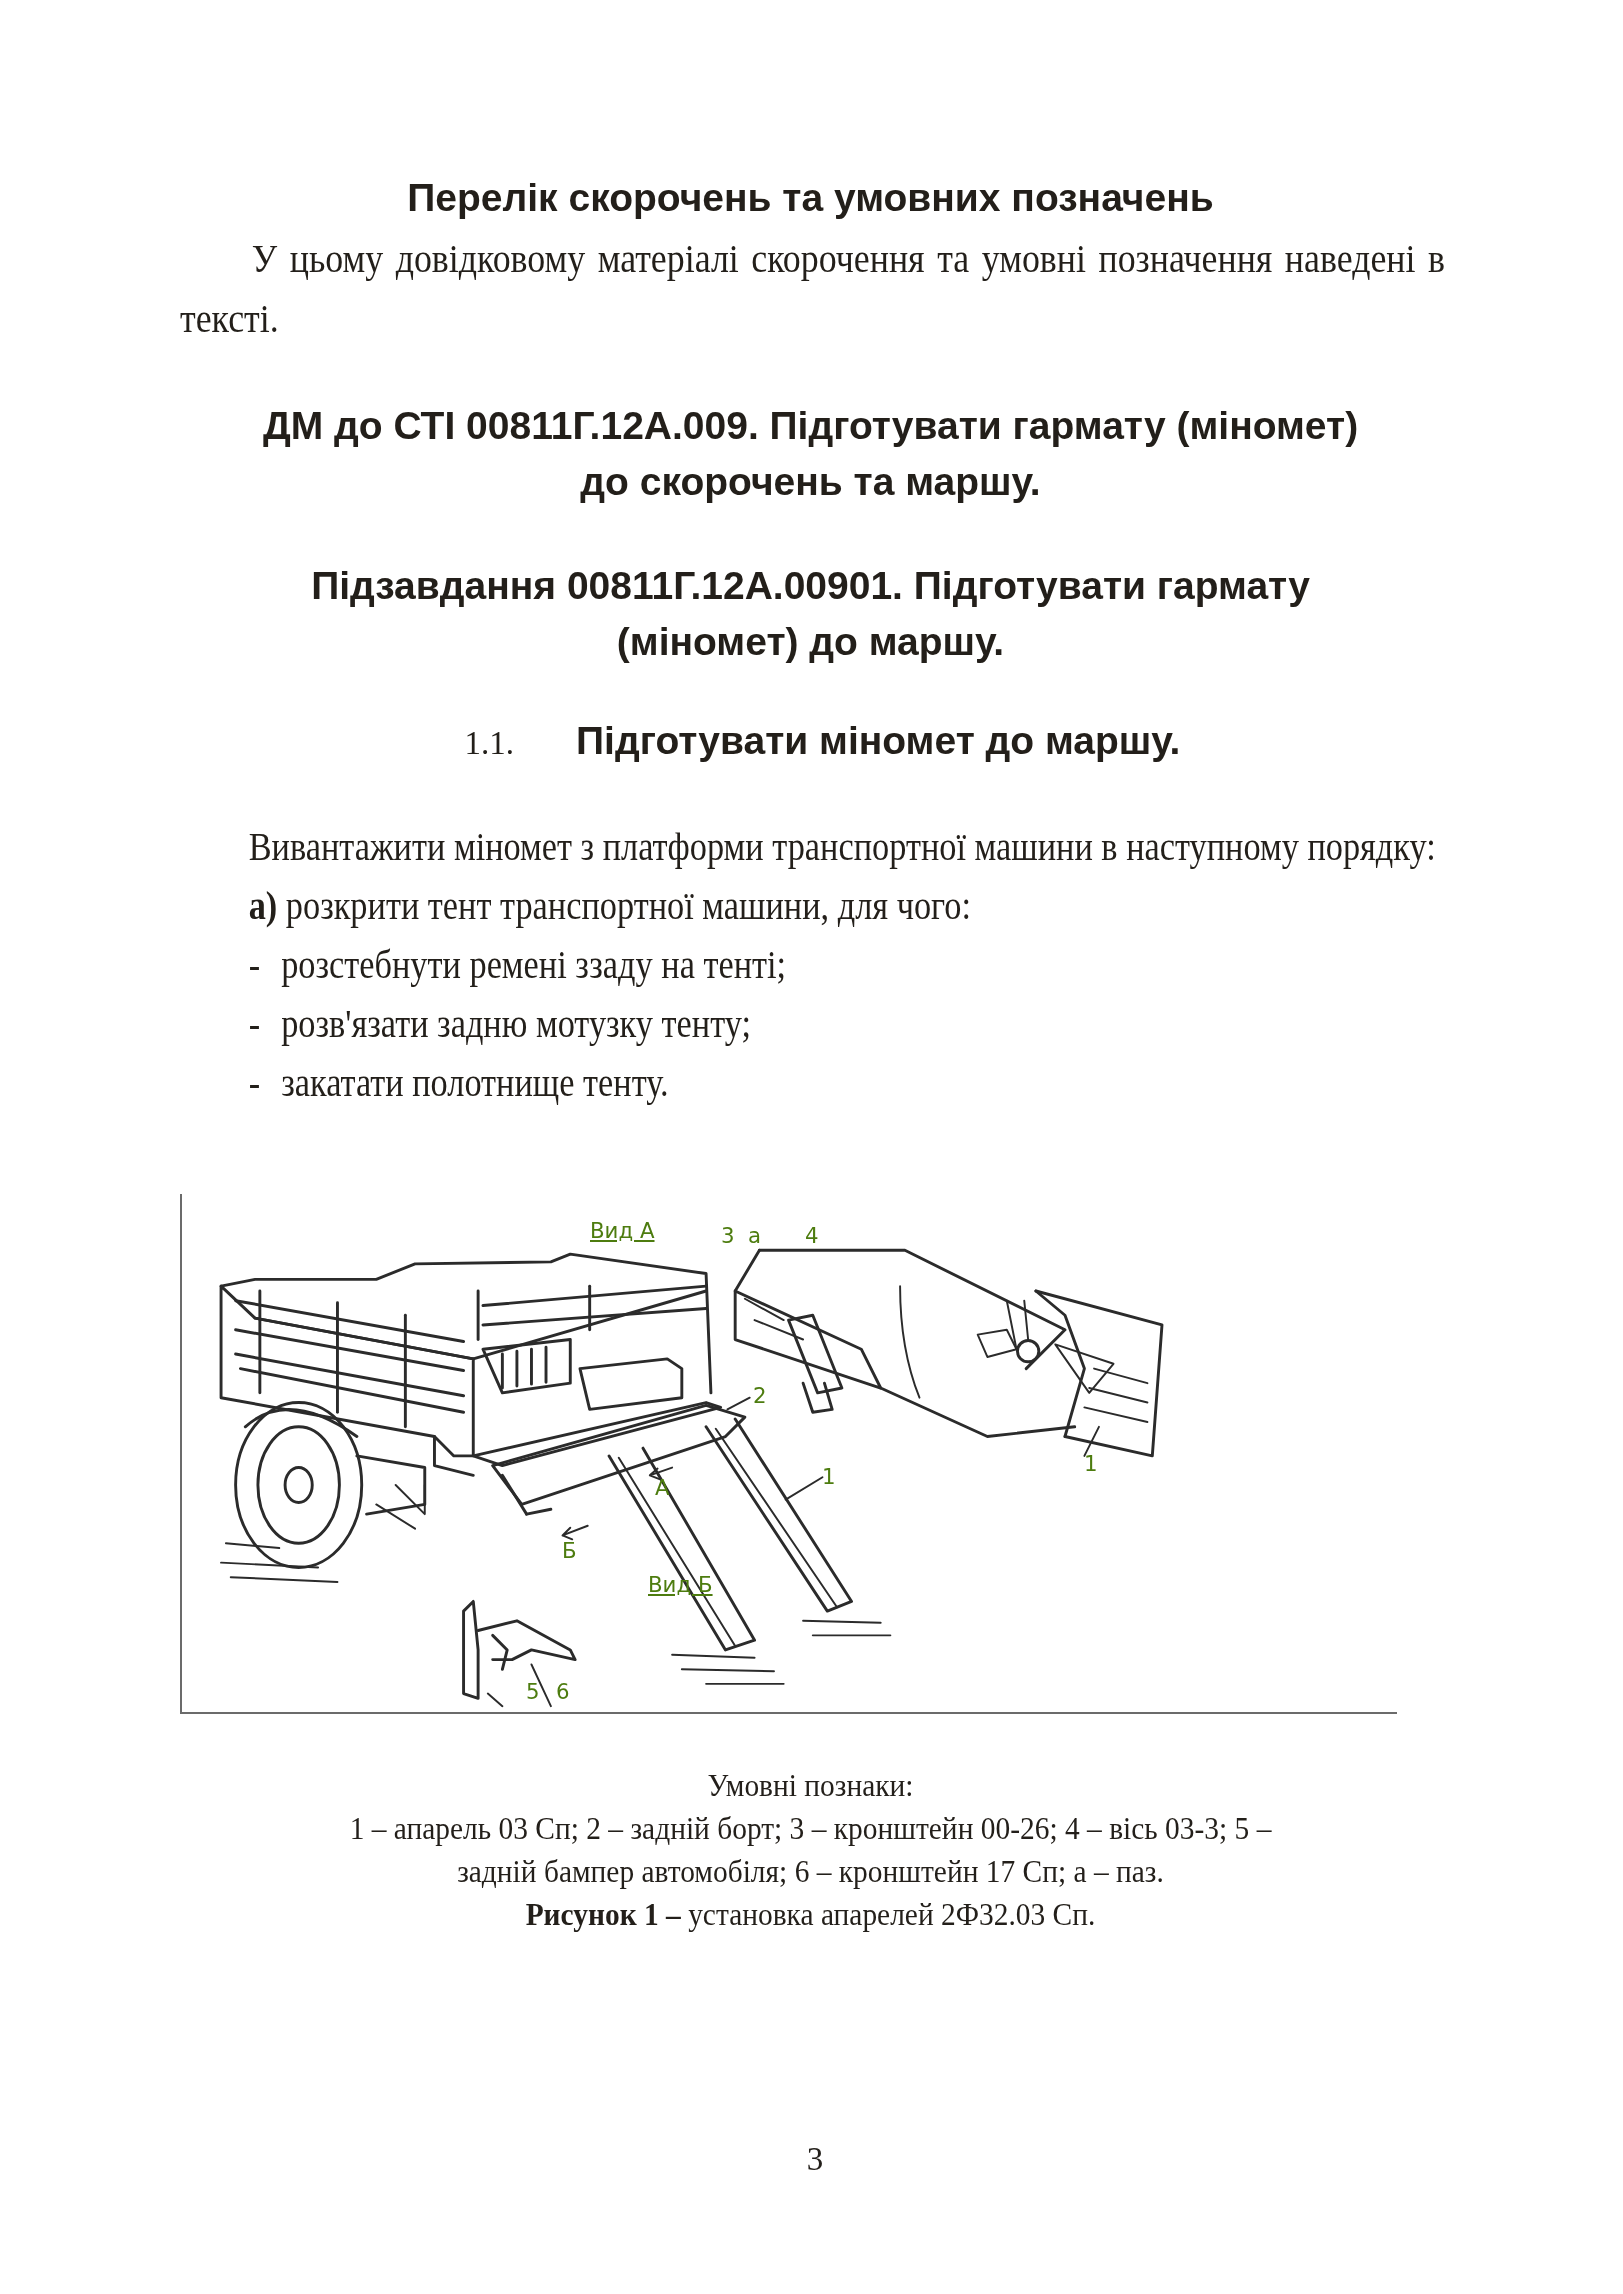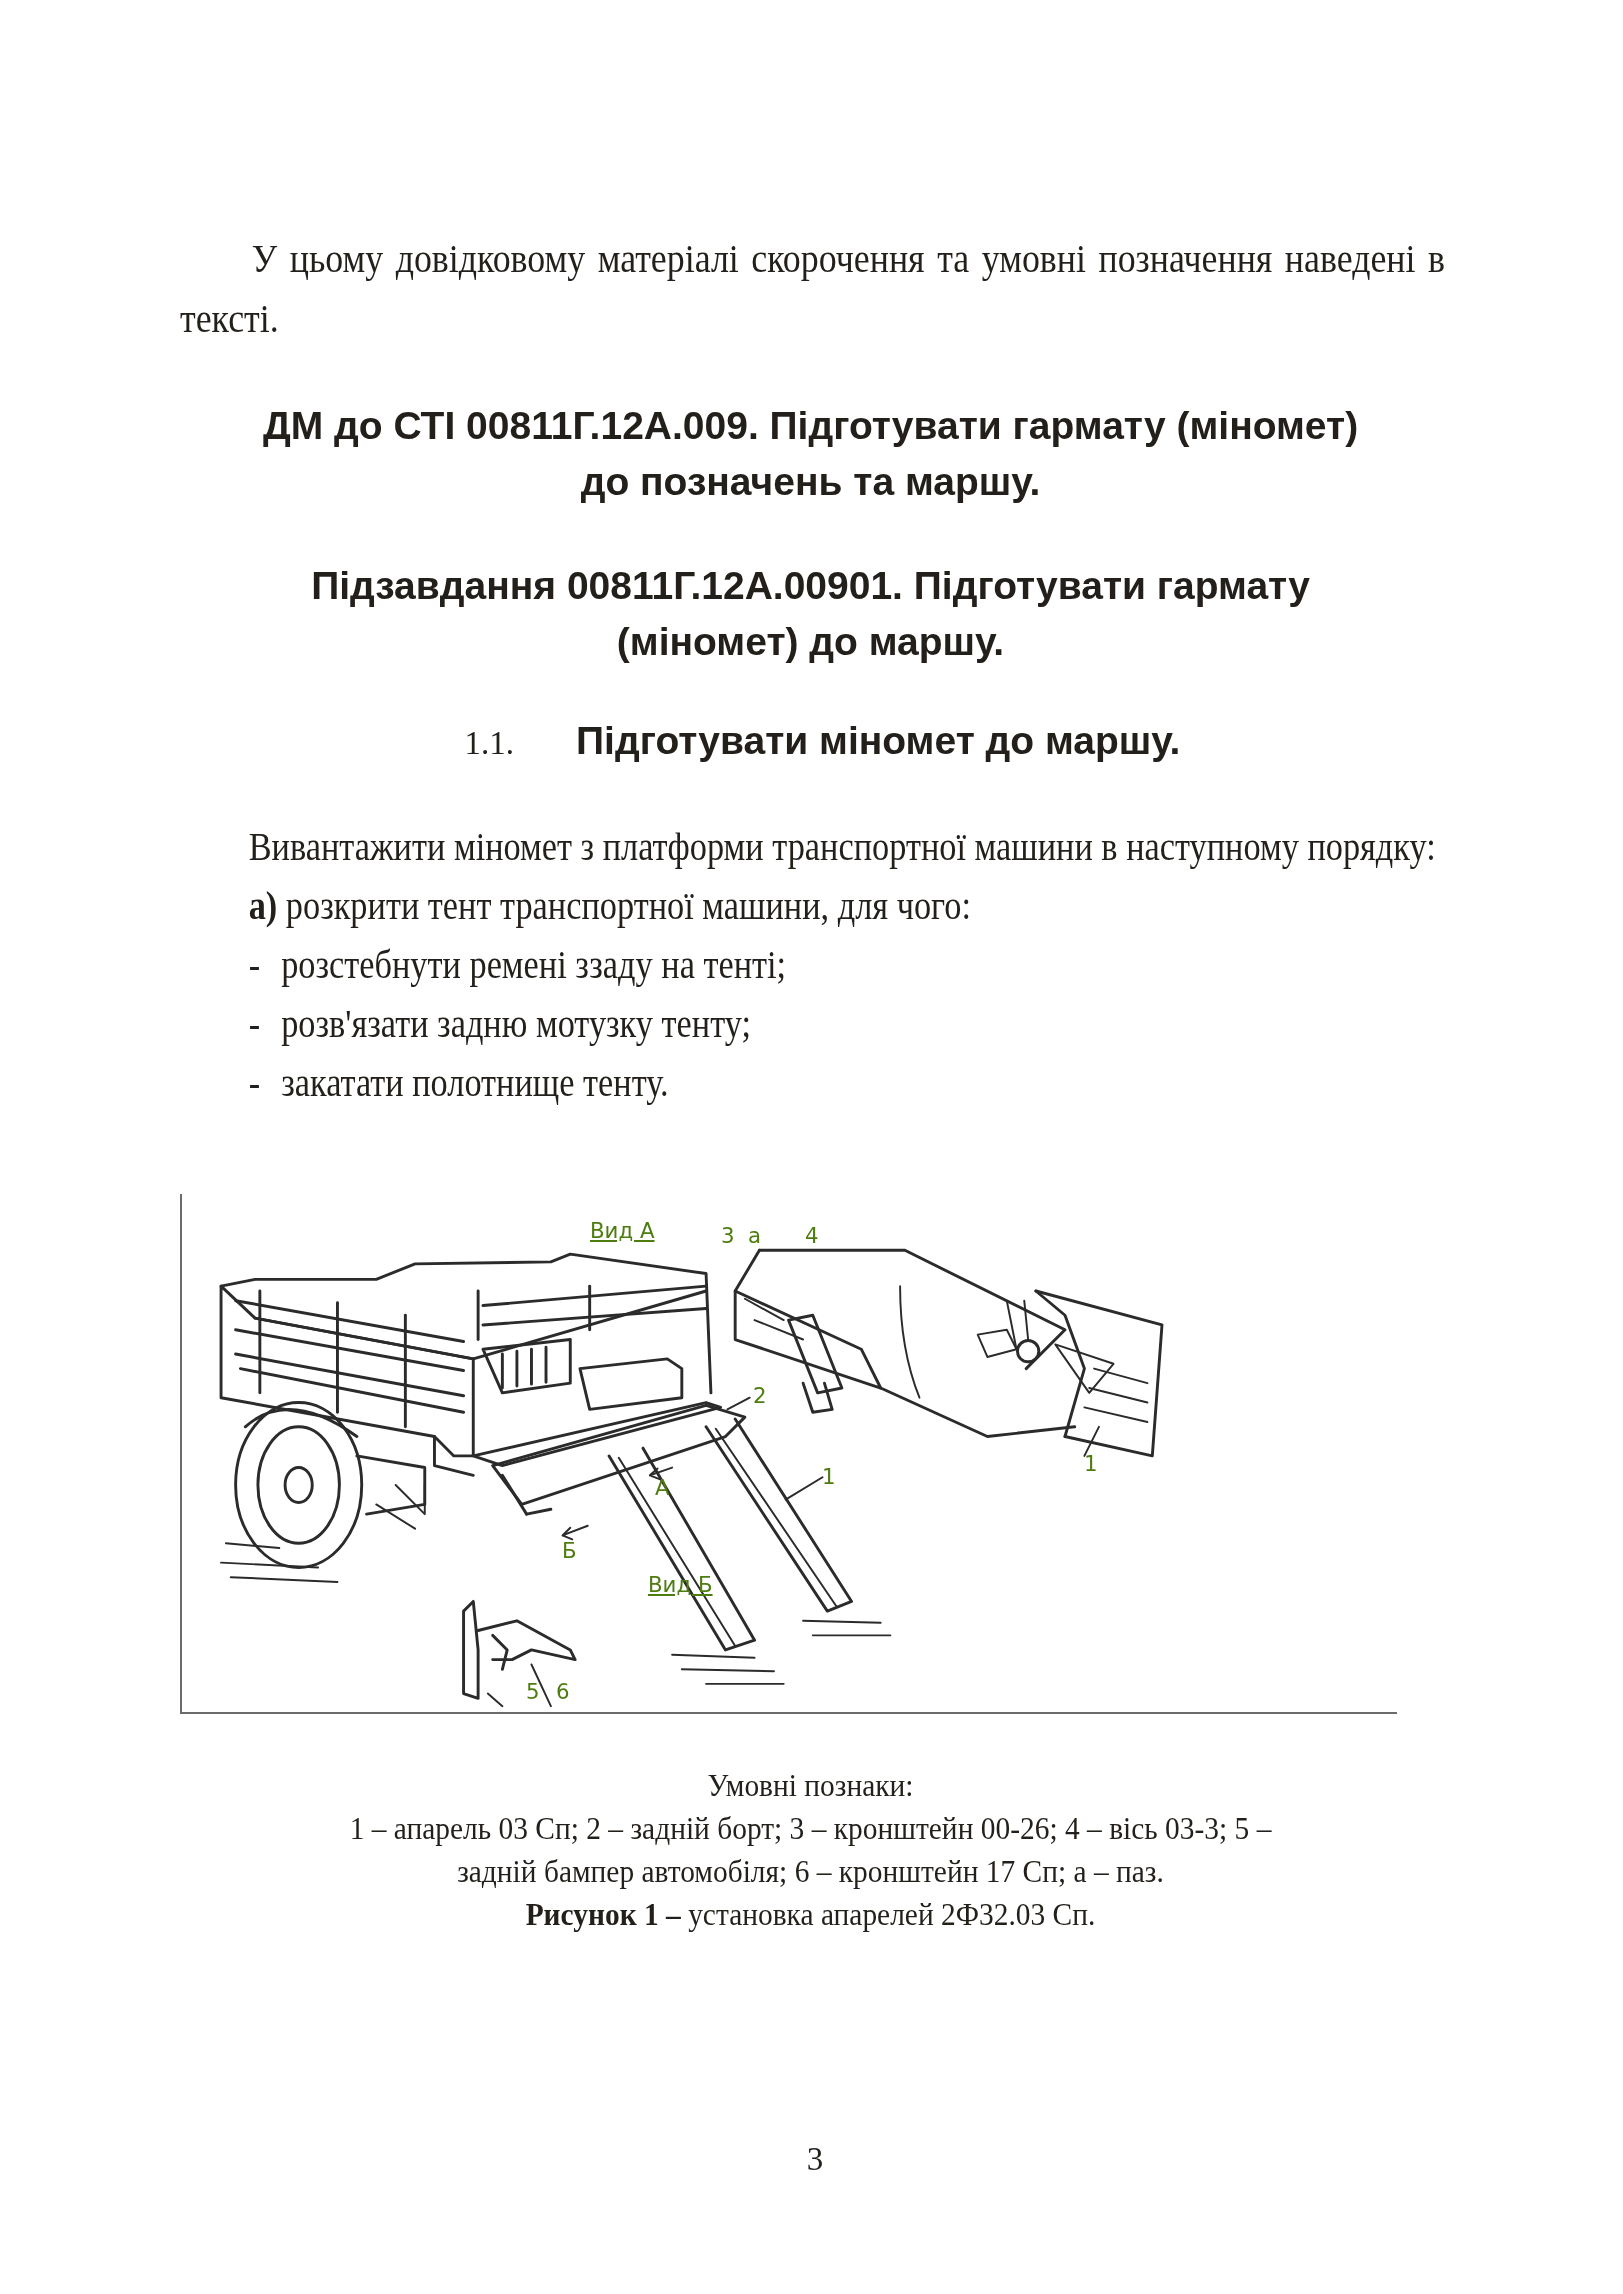--- a/index.html
+++ b/index.html
@@ -32,26 +32,27 @@
   .caption { left: 175px; width: 1271px; top: 1764px; font-size: 32px; line-height: 43px; transform: scaleX(0.92); transform-origin: center top; }
   .caption b { font-weight: bold; }
 
   .page-num { left: 757px; width: 116px; top: 2140px; font-size: 33px; line-height: 39px; }
 </style>
 </head>
 <body>
 
 <div class="page">
 
+  <div class="abs sans center h-list">Перелік скорочень та умовних позначень</div>
 
   <div class="abs serif p-intro">У цьому довідковому матеріалі скорочення та умовні позначення наведені в тексті.</div>
 
   <div class="abs sans center h-dm">
     <div>ДМ до СТІ 00811Г.12А.009. Підготувати гармату (міномет)</div>
-    <div>до позначень та маршу.</div>
+    <div>до скорочень та маршу.</div>
   </div>
 
   <div class="abs sans center h-sub">
     <div>Підзавдання 00811Г.12А.00901. Підготувати гармату</div>
     <div>(міномет) до маршу.</div>
   </div>
 
   <div class="abs sans center h-sec">
     <span class="num">1.1.</span><span>Підготувати міномет до маршу.</span>
   </div>

